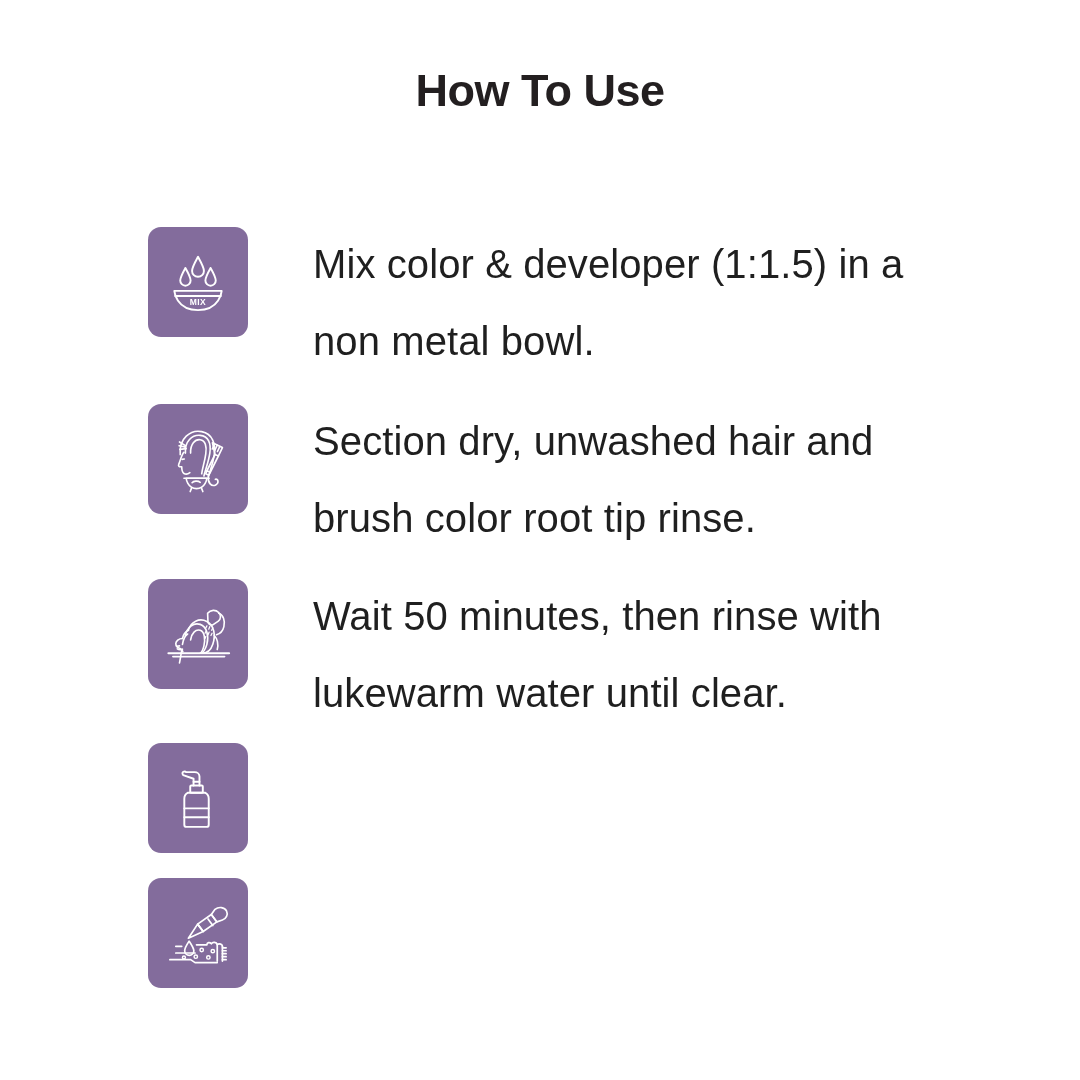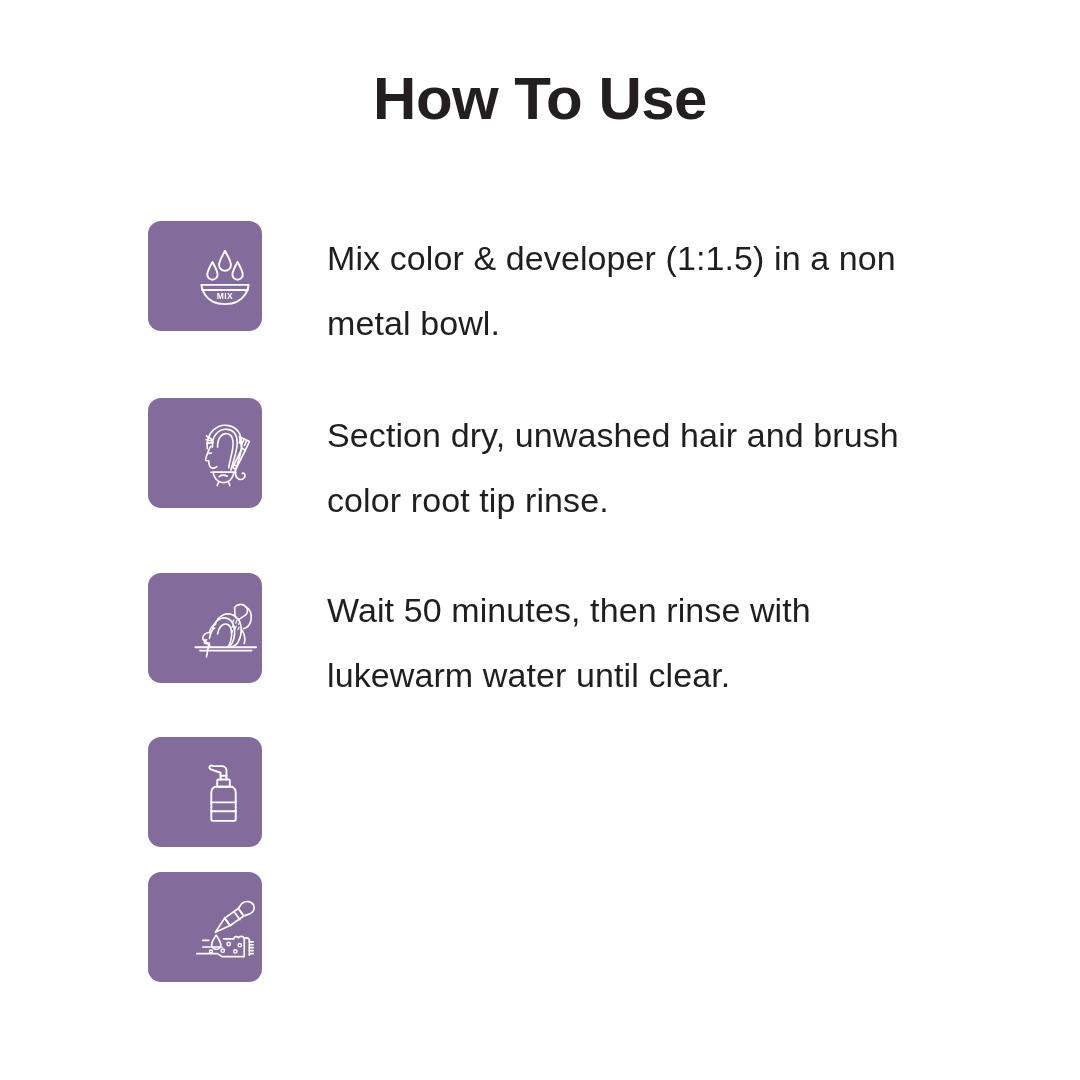--- a/index.html
+++ b/index.html
@@ -25,21 +25,21 @@
   }
 
   
   .title {
     position: absolute;
     top: 66px;
     left: 0;
     width: 1080px;
     text-align: center;
     font-family: "Liberation Sans", sans-serif;
-    font-size: 60px;
+    font-size: 45px;
     font-weight: 700;
     letter-spacing: -0.5px;
     color: #231f20;
     line-height: 1.1;
   }
 
   
   .steps {
     position: absolute;
     top: 221px;
@@ -56,40 +56,41 @@
 
   
   .step--1 { height: 177px; }
   .step--2 { height: 175px; }
   .step--3 { height: 164px; }
   .step--4 { height: 135px; }
   .step--5 { height: 110px; }
 
   .step-icon {
     flex: 0 0 auto;
-    width: 114px;
+    width: 100px;
     height: 110px;
     border-radius: 13px;
     background: #836c9c;
     display: flex;
     align-items: center;
-    justify-content: flex-end;
+    justify-content: center;
+    margin-top: 6px;
   }
 
   .step-icon svg {
     display: block;
     width: 74px;
     height: 74px;
   }
 
   .step-text {
     flex: 1 1 auto;
     padding-left: 65px;
     font-family: "Liberation Sans", sans-serif;
-    font-size: 34px;
+    font-size: 40px;
     font-weight: 300;
     line-height: 1.92;
     color: #1f1f1f;
     letter-spacing: 0.1px;
     max-width: 700px;
   }
 
   
   .step--1 .step-text,
   .step--2 .step-text,

